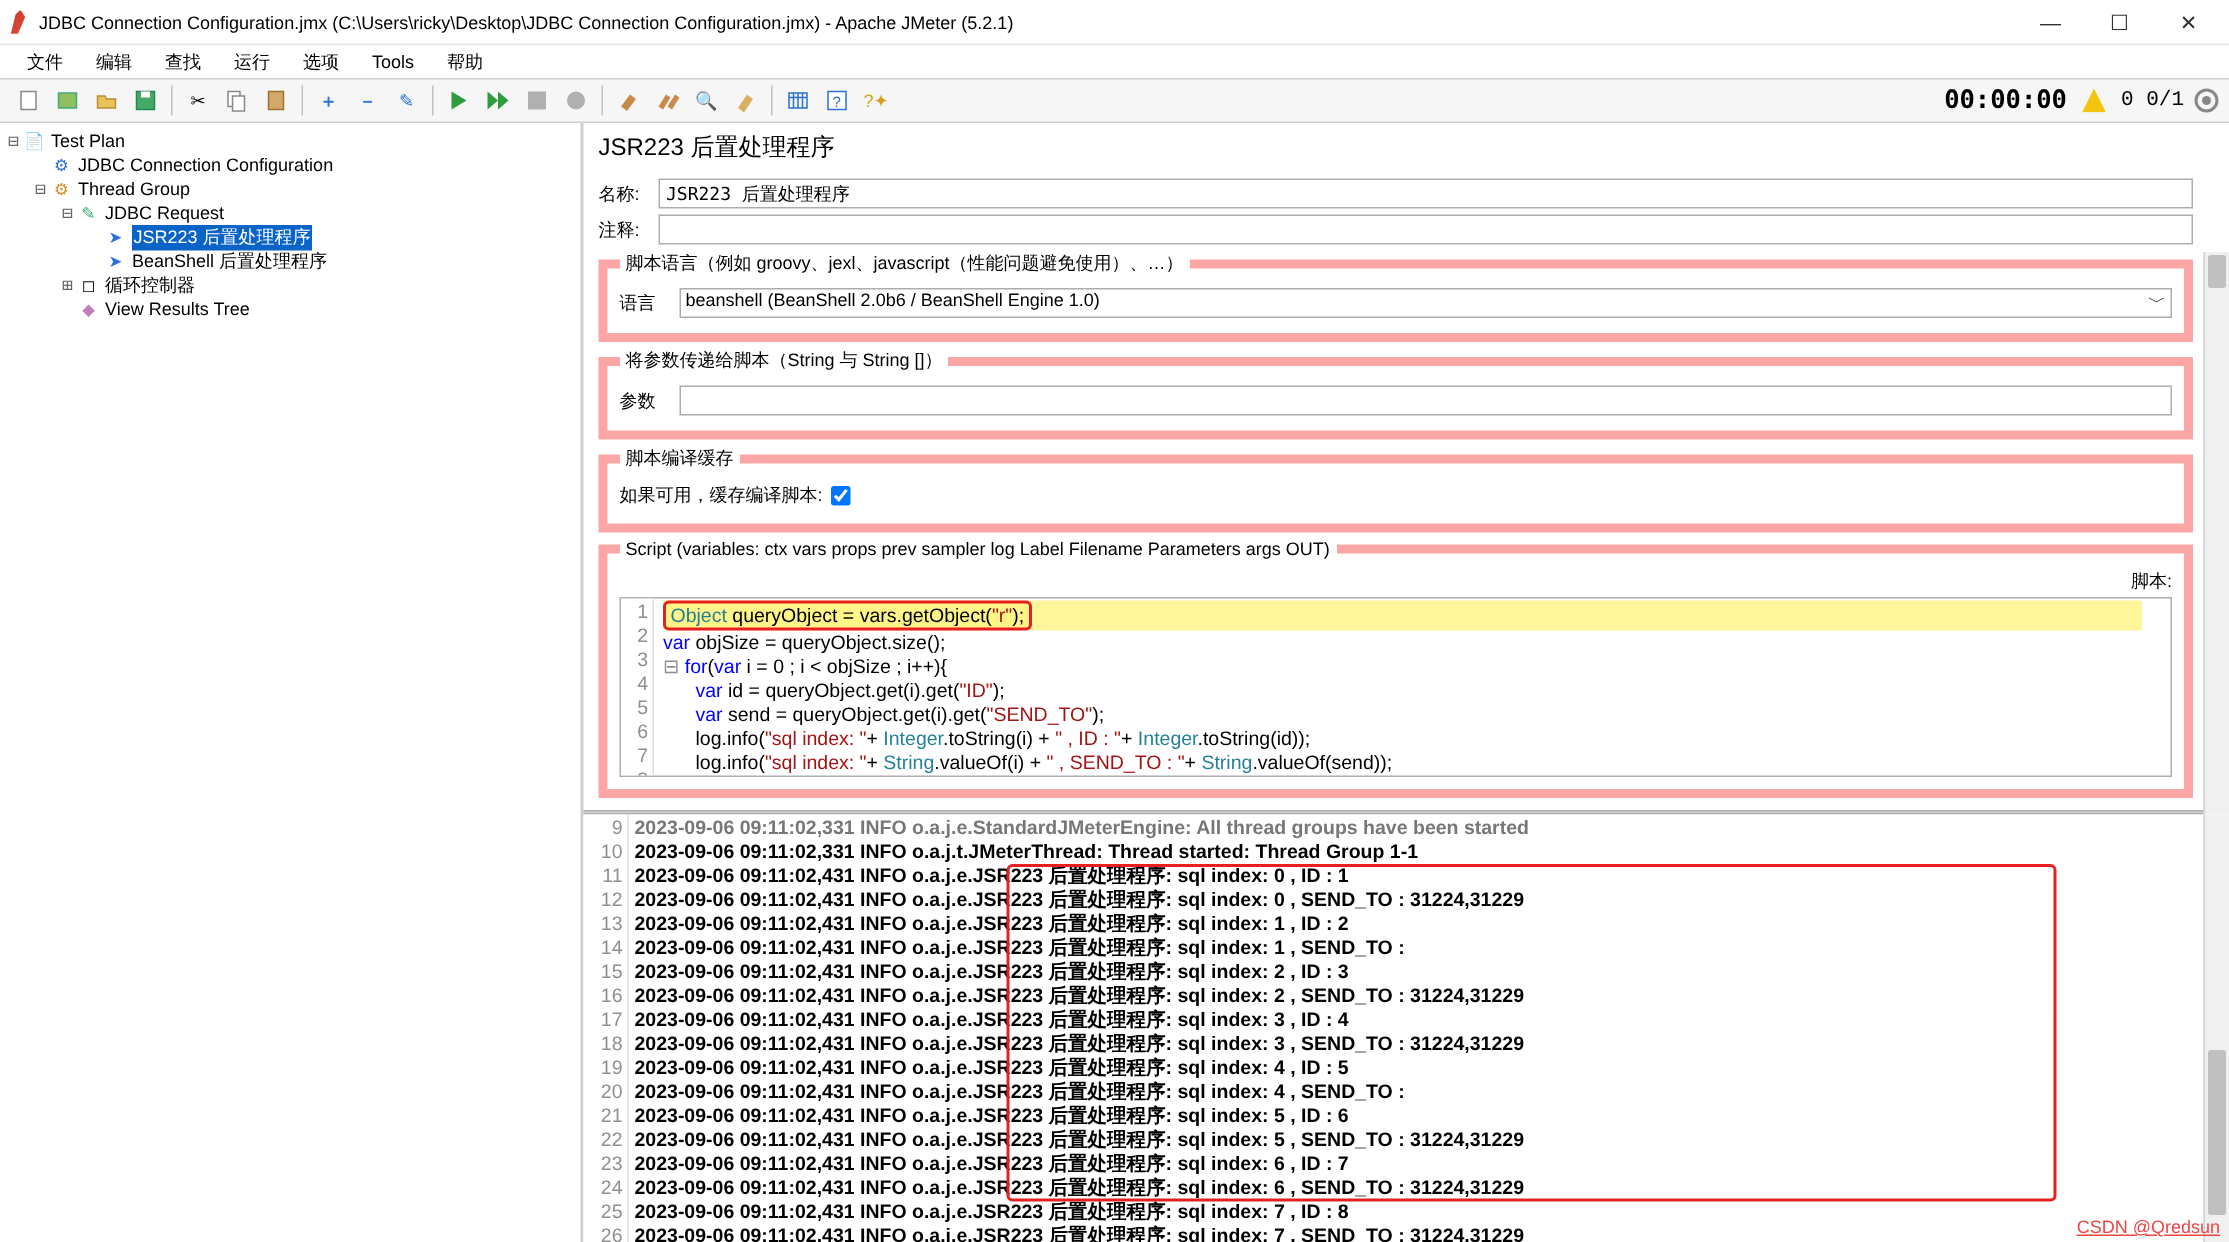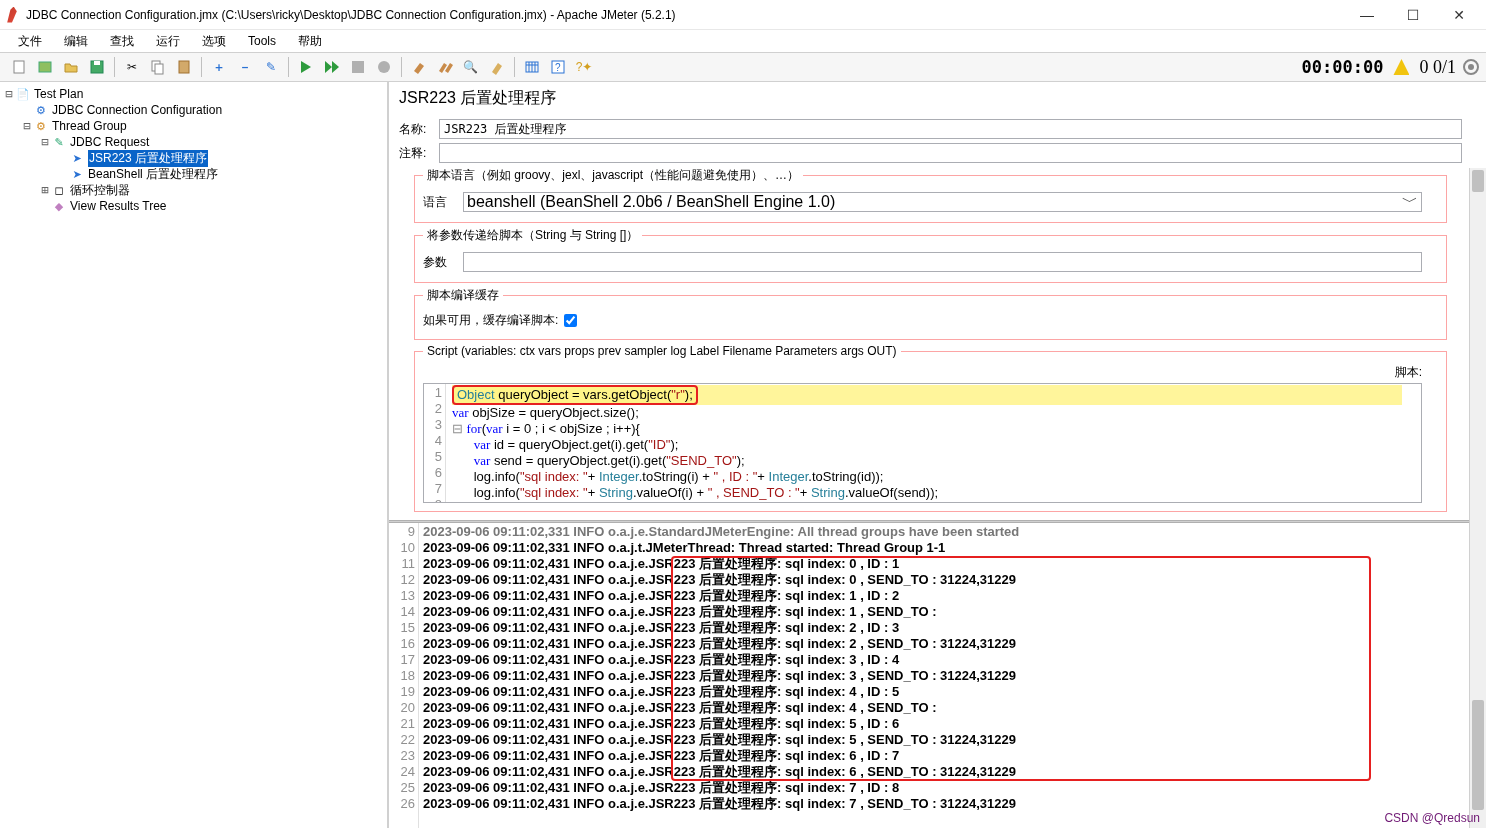--- a/index.html
+++ b/index.html
@@ -20,42 +20,42 @@
 .tree .row { display:flex; align-items:center; height:16px; white-space:nowrap; }
 .tree .tw { display:inline-block; width:14px; text-align:center; color:#666; font-family:monospace; }
 .tree .ic { width:14px; height:14px; display:inline-flex; align-items:center; justify-content:center; margin-right:4px; font-size:11px; }
 .tree .sel { background:#0a64c8; color:#fff; padding:0 1px; }
 .right { flex:1; display:flex; flex-direction:column; position:relative; }
 .form { padding: 6px 10px 4px 10px; }
 .form h2 { font-size:16px; font-weight: normal; margin-bottom:10px; }
 .frow { display:flex; align-items:center; margin:4px 0; gap:6px; }
 .frow label { min-width:34px; font-size:12px; }
 .frow input[type=text] { flex:1; height:20px; border:1px solid #abadb3; padding:0 4px; font-size:12px; font-family:"SimSun",monospace; }
-fieldset { border:1px solid #fca5a5; margin:4px 15px; padding: 4px 24px 6px 8px; }
+fieldset { border:6px solid #fca5a5; margin:4px 0; padding: 4px 8px 6px 8px; }
 fieldset legend { font-size:12px; padding:0 4px; }
-.lang { width:100%; height:20px; border:1px solid #abadb3; font-size:16px; padding:0 3px; background:#fff; display:flex; align-items:center; font-family:"SimSun",monospace; }
+.lang { width:100%; height:20px; border:1px solid #abadb3; font-size:12px; padding:0 3px; background:#fff; display:flex; font-family:"SimSun",monospace; }
 .lang .dd { margin-left:auto; color:#555; }
 .browse { width:64px; height:22px; border:1px solid #8e8f8f; background:#f0f0f0; font-size:12px; }
 .script-lbl { text-align:right; font-size:12px; margin:2px 0; }
 .editor { border:1px solid #abadb3; height:120px; display:flex; font-family: Consolas,"Courier New",monospace; font-size:13px; background:#fff; overflow:hidden; position:relative; }
 .gutter { width:22px; background:#fff; color:#909090; text-align:right; padding:1px 3px 0 0; border-right:1px solid #e0e0e0; line-height:16px; }
 .code { flex:1; padding:1px 2px 0 6px; line-height:16px; white-space:pre; overflow:auto; color:#000; }
-.code .kw { color:#0000ff;font-family:Liberation Serif, serif; }
+.code .kw { color:#0000ff; }
 .code .str { color:#a31515; }
 .code .cls { color:#267f99;text-align:right; }
 .code .ln1 { background: rgba(255,243,128,0.7); border:2px solid #e62020; border-radius:4px; padding:0 3px; display:inline-block; }
 .hl-first { background: #fff59b; display:block; }
 .vscroll { width:17px; text-align:center; }
 .splitter { height:3px; background:#d0d0d0; border-top:1px solid #b0b0b0; border-bottom:1px solid #b0b0b0; cursor:row-resize; }
 .log { flex:1; font-family: Consolas,"Courier New",monospace; font-size:13px; line-height:16px; display:flex; overflow:hidden; position:relative; background:#fff; }
 .log .gutter { width:30px; }
 .log .body { flex:1; white-space:pre; overflow:hidden; padding:1px 0 0 4px;font-weight:bold; }
 .log .body .fade { color:#777; }
 .redbox { position:absolute; border:2px solid #e62020; border-radius:4px; pointer-events:none; }
-.watermark { position:absolute; right:6px; bottom:3px; color:#701a75; font-size:12px; }
+.watermark { position:absolute; right:6px; bottom:3px; color:#ef4444; font-size:12px;text-decoration:underline; }
 .rscroll { position:absolute; right:0; top:86px; bottom:0; width:17px; background:#f0f0f0; border-left:1px solid #d0d0d0; }
 .rscroll .thumb { position:absolute; left:2px; right:2px; top:2px; height:22px; background:#c0c0c0; border-radius:2px; }
 svg { display:block; }
 </style>
 </head>
 <body>
 
 <div class="titlebar">
   <span class="feather"></span>
   <span class="ttl">JDBC Connection Configuration.jmx (C:\Users\ricky\Desktop\JDBC Connection Configuration.jmx) - Apache JMeter (5.2.1)</span>
@@ -162,21 +162,21 @@
     </div>
   <div class="btn">
       <svg width="16" height="16">
         <rect x="2" y="2" width="12" height="12" fill="#fff" stroke="#2a72d4"></rect>
         <text x="5" y="12" font-size="10" fill="#2a72d4">?</text>
       </svg>
     </div>
   <div class="btn" style="color:#d4a020">?✦</div>
   <span class="timer">00:00:00</span>
   <span class="warn"></span>
-  <span style="font-family:Liberation Serif, serif;font-size:18px;padding:0 6px">0 0/1</span>
+  <span style="font-family:Liberation Mono, monospace;font-size:14px;padding:0 6px">0 0/1</span>
   <svg width="18" height="18">
       <circle cx="9" cy="9" r="7" fill="none" stroke="#888" stroke-width="2"></circle>
       <circle cx="9" cy="9" r="3" fill="#888"></circle>
     </svg>
 </div>
 
 <div class="main">
 
   <div class="tree">
     <div class="row">

